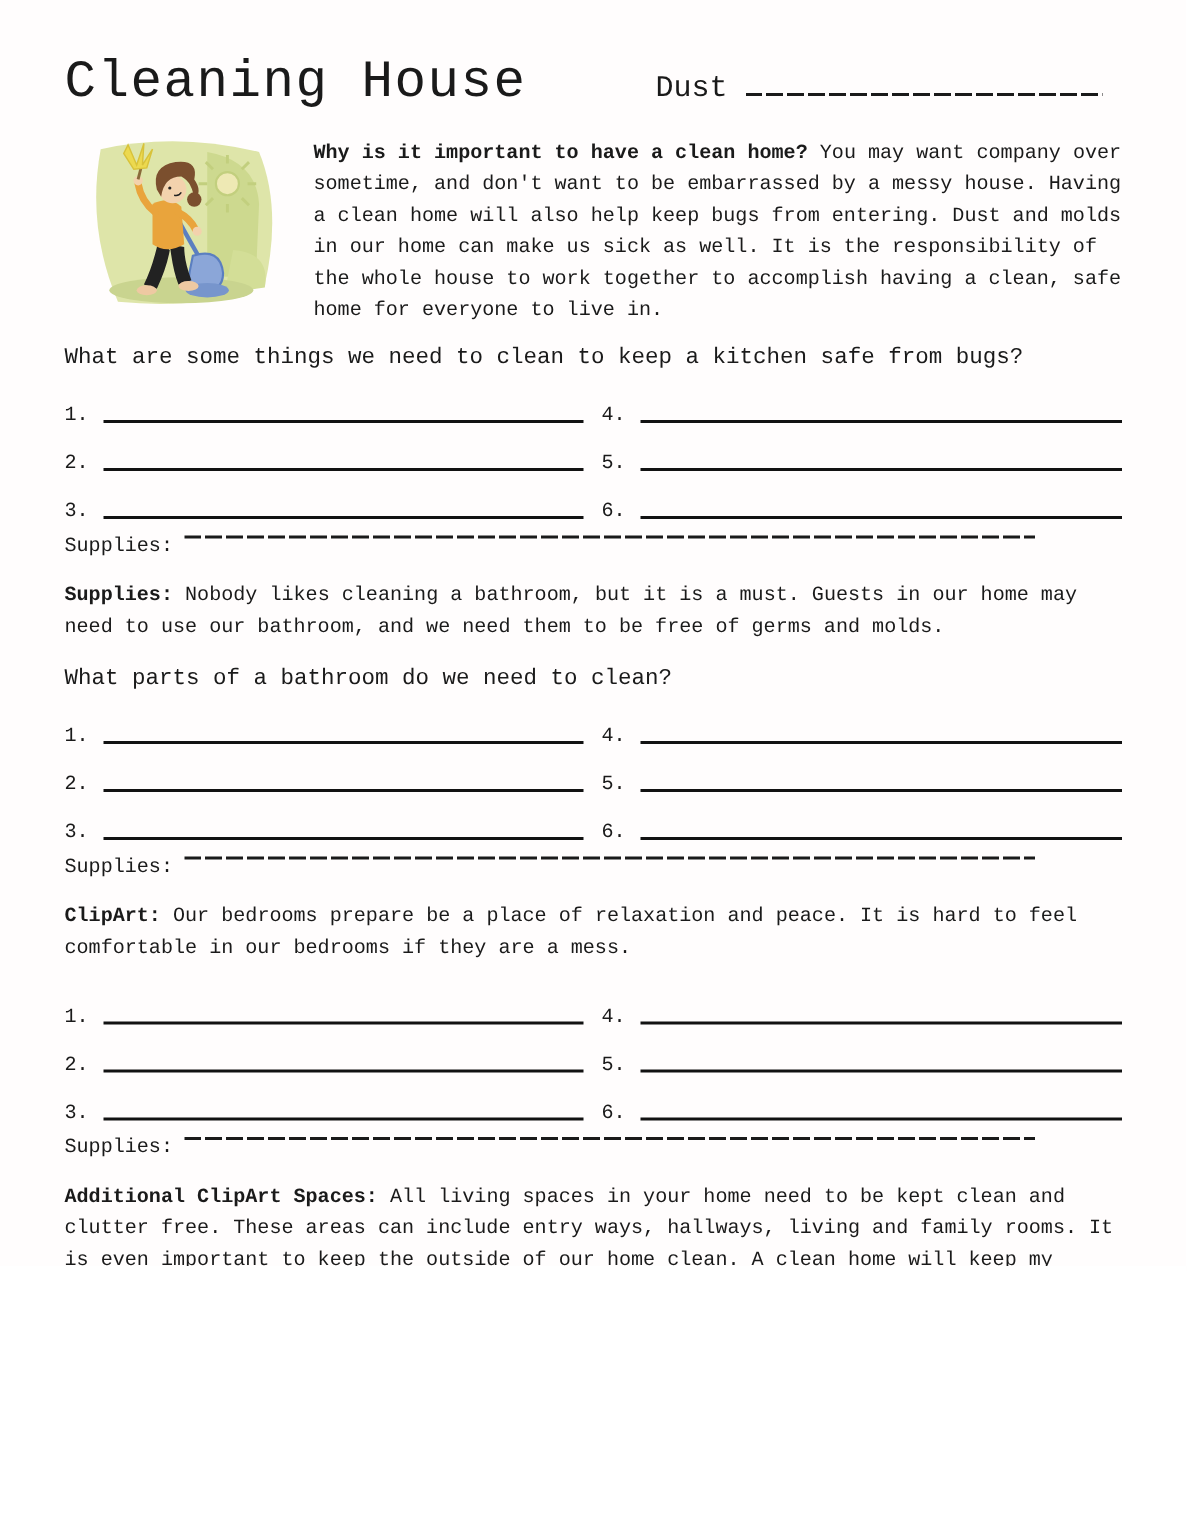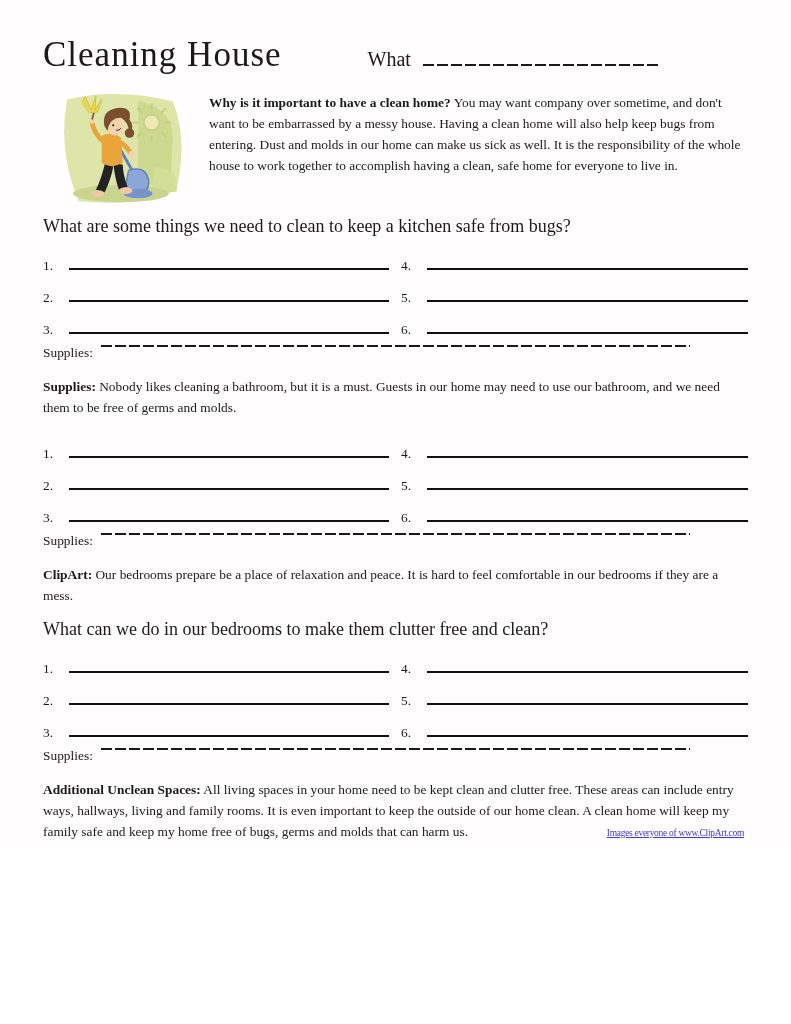--- a/index.html
+++ b/index.html
@@ -1,54 +1,54 @@
 <!DOCTYPE html>
 <html><head>
 <meta charset="utf-8">
 <style>
   html,body{margin:0;padding:0;background:#ffffff;}
   .page{
     width:791px;height:844px;box-sizing:border-box;
     padding:34px 43px 4px 43px;
-    font-family:Liberation Serif, serif;
+    font-family:Liberation Mono, monospace;
     color:#1a1a1a;background:#fffdfd;position:relative;overflow:hidden;
   }
   .header{display:flex;align-items:baseline;margin-bottom:8px;}
   .title{font-size:35px;font-weight:400;letter-spacing:1px;line-height:1.2;}
   .namewrap{display:flex;align-items:baseline;margin-left:86px;}
   .name-label{font-size:20px;}
   .uline{height:2px;background:repeating-linear-gradient(90deg,#1a1a1a 0 11px,rgba(0,0,0,0) 11px 14px);}
   .name-line{width:238px;margin-left:12px;margin-bottom:2px;}
   .intro{display:flex;margin-bottom:10px;justify-content:flex-end;}
   .illustration{flex:0 0 150px;width:150px;height:120px;margin-right:16px;margin-top:2px;}
   .para{font-size:13.4px;line-height:21px;margin:0 0 13px 0;}
   .intro .para{margin:8px 0 0 0;}
   .lead{font-weight:bold;}
-  .question{font-size:18px;line-height:21px;margin:0 0 6px 0;}
+  .question{font-size:15px;line-height:21px;margin:0 0 6px 0;}
   .blanks{display:flex;margin-bottom:2px;}
   .bcol-left{width:346px;margin-right:12px;display:flex;flex-direction:column;}
   .bcol-right{flex:1;display:flex;flex-direction:column;}
   .brow{display:flex;align-items:flex-end;height:32px;}
   .bnum{font-size:13.4px;width:24px;margin-bottom:3px;line-height:1;}
   .bline{flex:1;border-bottom:2px solid #121212;margin:0 0 5px 2px;}
   .supplies{display:flex;align-items:flex-start;margin:6px 58px 15px 0;font-size:13.4px;}
   .supplies .uline{flex:1;margin-left:8px;margin-bottom:3px;}
   .footer-para{margin-bottom:0;}
   .credit{text-align:right;margin-top:-20px;padding-right:4px;}
   .credit a{color:#3b3bcc;font-size:9.5px;text-decoration:underline;letter-spacing:-0.3px;}
 </style>
 </head>
 <body>
 
 <div class="page">
 
   <div class="header">
     <div class="title">Cleaning House</div>
     <div class="namewrap">
-      <span class="name-label">What</span>
+      <span class="name-label">Dust</span>
       <div class="uline name-line"></div>
     </div>
   </div>
 
   <div class="intro">
     <svg class="illustration" viewBox="0 0 150 125" xmlns="http://www.w3.org/2000/svg" aria-hidden="true">
       <path d="M22 14 Q75 2 132 16 Q148 55 136 108 Q95 126 34 120 Q12 68 22 14 Z" fill="#dee5a9"></path>
       <path d="M96 16 Q130 22 132 52 L130 98 Q112 106 96 100 Z" fill="#cdd98f"></path>
       <path d="M114 84 Q140 86 136 110 L108 114 Z" fill="#d3de97"></path>
       <circle cx="110" cy="38" r="8" fill="#eee9b4" stroke="#c2cf7e" stroke-width="1.5"></circle>
@@ -122,20 +122,21 @@
   </div>
   <div class="supplies">
     <span>Supplies:</span>
     <div class="uline"></div>
   </div>
 
   <p class="para">
     <span class="lead">Supplies:</span>
     <span>Nobody likes cleaning a bathroom, but it is a must.  Guests in our home may need to use our bathroom, and we need them to be free of germs and molds.</span>
   </p>
+  <p class="question">What parts of a bathroom do we need to clean?</p>
   <div class="blanks">
     <div class="bcol-left">
       <div class="brow">
           <span class="bnum">1.</span>
           <div class="bline"></div>
         </div>
       <div class="brow">
           <span class="bnum">2.</span>
           <div class="bline"></div>
         </div>
@@ -161,21 +162,20 @@
   </div>
   <div class="supplies">
     <span>Supplies:</span>
     <div class="uline"></div>
   </div>
 
   <p class="para">
     <span class="lead">ClipArt:</span>
     <span>Our bedrooms prepare be a place of relaxation and peace.  It is hard to feel comfortable in our bedrooms if they are a mess.</span>
   </p>
-  <p class="question">What can we do in our bedrooms to make them clutter free and clean?</p>
   <div class="blanks">
     <div class="bcol-left">
       <div class="brow">
           <span class="bnum">1.</span>
           <div class="bline"></div>
         </div>
       <div class="brow">
           <span class="bnum">2.</span>
           <div class="bline"></div>
         </div>
@@ -198,20 +198,20 @@
           <div class="bline"></div>
         </div>
     </div>
   </div>
   <div class="supplies">
     <span>Supplies:</span>
     <div class="uline"></div>
   </div>
 
   <p class="para footer-para">
-    <span class="lead">Additional Unclean Spaces:</span>
+    <span class="lead">Additional ClipArt Spaces:</span>
     <span>All living spaces in your home need to be kept clean and clutter free.  These areas can include entry ways, hallways, living and family rooms.  It is even important to keep the outside of our home clean.   A clean home will keep my family safe and keep my home free of bugs, germs and molds that can harm us.</span>
   </p>
   <div class="credit">
     <a href="#">Images everyone of www.ClipArt.com</a>
   </div>
 
 </div>
 
 </body></html>

